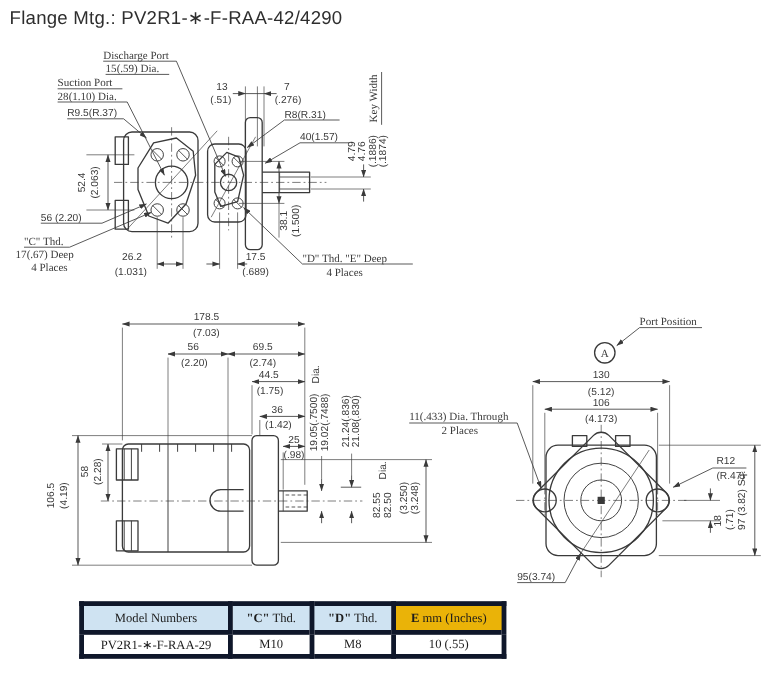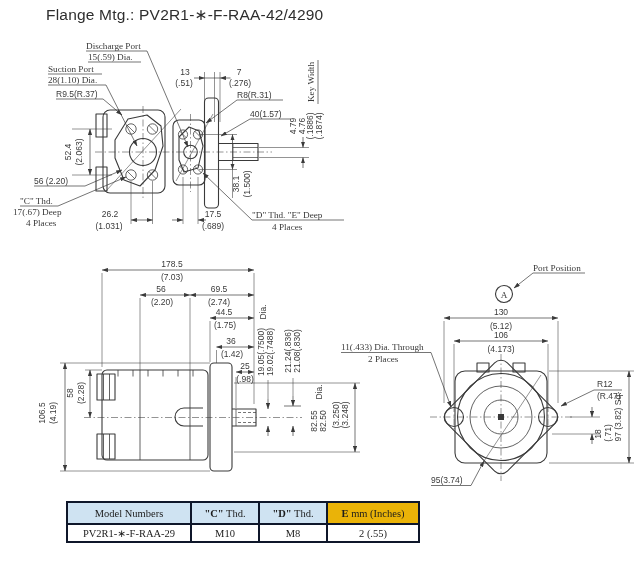--- a/index.html
+++ b/index.html
@@ -1,34 +1,34 @@
 <!DOCTYPE html>
 <html><head>
 <meta charset="utf-8">
 <style>
   html,body{margin:0;padding:0;background:#fff;}
   #stage{position:relative;width:637px;height:563px;background:#ffffff;overflow:hidden;
          font-family:"Liberation Sans",sans-serif;}
-  #title{position:absolute;left:8px;top:6px;font-size:15.5px;color:#2e2e2e;letter-spacing:.2px;margin-left:38px;}
+  #title{position:absolute;left:8px;top:6px;font-size:15.5px;color:#2e2e2e;letter-spacing:.2px;}
   svg{position:absolute;left:0;top:0;}
   .ol{fill:none;stroke:#3a3a3a;stroke-width:1.1;stroke-linejoin:round;}
   .o8{fill:none;stroke:#3a3a3a;stroke-width:.8;}
   .dm{fill:none;stroke:#3a3a3a;stroke-width:.7;}
   .xt{fill:none;stroke:#3a3a3a;stroke-width:.55;}
   .cl{fill:none;stroke:#3a3a3a;stroke-width:.55;stroke-dasharray:7 2.5 1.5 2.5;}
   .ds{fill:none;stroke:#3a3a3a;stroke-width:.7;stroke-dasharray:3 2;}
   .dim{font-family:"Liberation Sans",sans-serif;font-size:8.5px;fill:#3a3a3a;}
   .lbl{font-family:"Liberation Serif",serif;font-size:9.2px;fill:#3a3a3a;}
   .mid{text-anchor:middle;}
   
   #spec-table{position:absolute;left:66px;top:501px;}
   #spec-table table{border-collapse:collapse;table-layout:fixed;width:352px;
       font-family:"Liberation Serif",serif;font-size:10.5px;color:#1c1c1c;}
   #spec-table table{border:2px solid #2a2a2a;}
-  #spec-table th,#spec-table td{border:2px solid #0f172a;text-align:center;padding:0;overflow:hidden;white-space:nowrap;}
+  #spec-table th,#spec-table td{border:4px solid #0f172a;text-align:center;padding:0;overflow:hidden;white-space:nowrap;}
   #spec-table th{height:20px;font-weight:normal;border-bottom:1.6px solid #2a2a2a;}
   #spec-table td{height:16px;}
   #spec-table .b{font-weight:bold;}
 </style>
 </head>
 <body>
 
 <div id="stage">
 
   <div id="title">Flange Mtg.: PV2R1-∗-F-RAA-42/4290</div>
@@ -331,19 +331,19 @@
           <tr>
         <th style="background:#cfe3f2"><span>Model Numbers</span></th>
         <th style="background:#cfe3f2"><span class="b">"C"</span><span> Thd.</span></th>
         <th style="background:#cfe3f2"><span class="b">"D"</span><span> Thd.</span></th>
         <th style="background:#eab308"><span class="b">E</span><span> mm (Inches)</span></th>
       </tr>
       <tr>
         <td>PV2R1-∗-F-RAA-29</td>
         <td>M10</td>
         <td>M8</td>
-        <td>2 (.55)</td>
+        <td>10 (.55)</td>
       </tr>
     </tbody>
       </table>
   </div>
 
 </div>
 
 </body></html>

